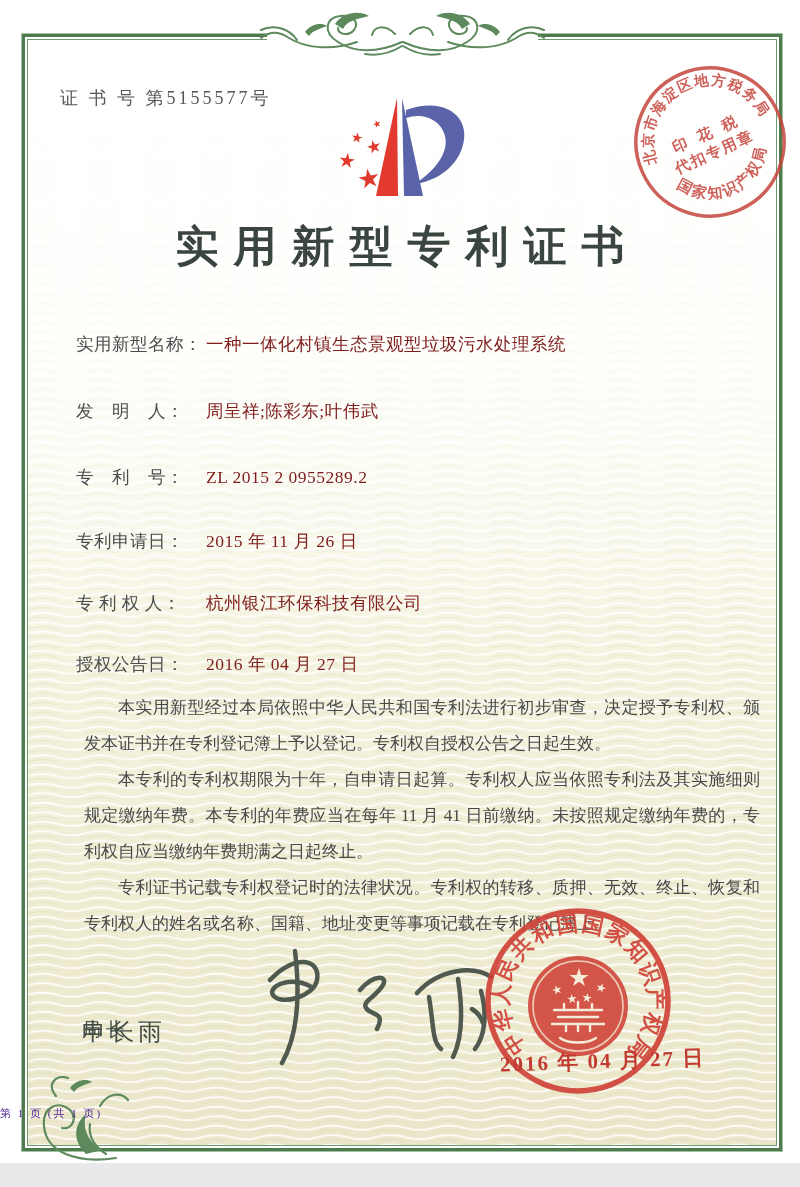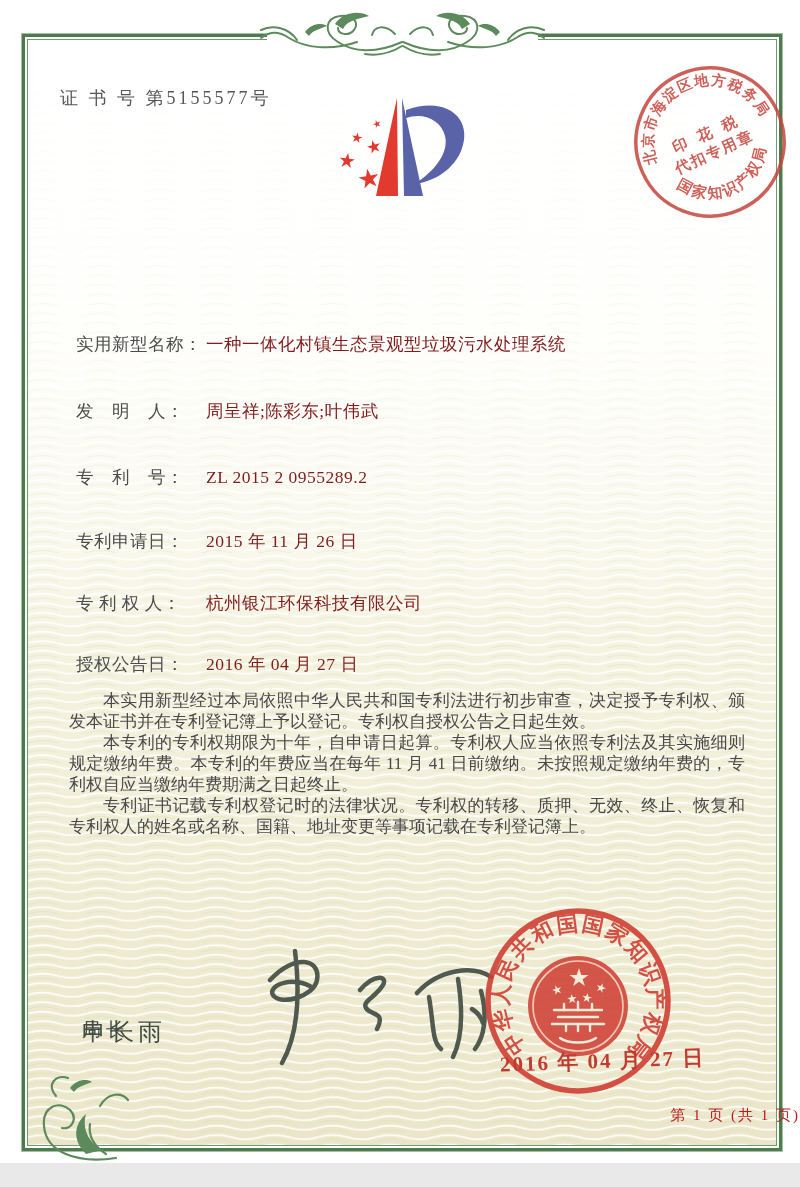--- a/index.html
+++ b/index.html
@@ -23,29 +23,29 @@
   }
   .abs{position:absolute;}
   .cert-no{left:60px;top:86px;font-size:18px;letter-spacing:3px;color:#565656;}
   .title{
     left:0;right:0;top:218px;text-align:center;font-size:43px;font-weight:700;
     letter-spacing:15px;text-indent:15px;color:#3a453f;
   }
   .field{left:76px;font-size:17.5px;color:#4c4c4c;letter-spacing:.5px;white-space:nowrap;}
   .f-label{display:inline-block;width:130px;}
   .f-value{color:#7f1d1d;margin-top:40px;}
-  .paras{left:69px;top:690px;width:676px;font-size:17px;line-height:21px;color:#484848;text-align:justify;}
+  .paras{left:84px;top:690px;width:676px;font-size:17px;line-height:36px;color:#484848;text-align:justify;}
   .paras p{margin:0;text-indent:2em;}
   .sig-post{left:82px;top:974px;font-size:19px;letter-spacing:5px;color:#414b44;margin-top:43px;}
   .sig-name{left:82px;top:1016px;font-size:24px;letter-spacing:4px;color:#414b44;}
   .seal-date{
     left:500px;top:1047px;font-size:21px;color:#c23b30;letter-spacing:2px;
     transform:rotate(-2deg);font-weight:700;white-space:nowrap;
   }
-  .footer{left:0;right:0;top:1106px;text-align:right;font-size:15px;letter-spacing:2px;color:#b91c1c;}
+  .footer{left:0;right:0;top:1106px;text-align:left;font-size:11px;letter-spacing:2px;color:#4c1d95;}
   svg text{font-family:"Liberation Serif","DejaVu Serif",serif;}
 </style>
 </head>
 <body>
 
 <div class="page">
 
   <div class="frame">
     <div class="frame-inner">
       <div class="frame-bg"></div>
@@ -130,20 +130,21 @@
         <textPath href="#taxTop" startOffset="2">北京市海淀区地方税务局</textPath>
       </text>
       <text font-size="15" fill="#c5453c" letter-spacing="2" font-weight="700">
         <textPath href="#taxBottom" startOffset="50%" text-anchor="middle">国家知识产权局</textPath>
       </text>
       <text x="90" y="88" text-anchor="middle" font-size="15" fill="#c5453c" letter-spacing="4" font-weight="700">印 花 税</text>
       <text x="90" y="108" text-anchor="middle" font-size="15" fill="#c5453c" letter-spacing="2" font-weight="700">代扣专用章</text>
     </g>
   </svg>
 
+  <div class="abs title">实用新型专利证书</div>
 
   <div class="abs field" style="top:332px;">
     <span class="f-label">实用新型名称：</span><span class="f-value">一种一体化村镇生态景观型垃圾污水处理系统</span>
   </div>
   <div class="abs field" style="top:399px;">
     <span class="f-label">发　明　人：</span><span class="f-value">周呈祥;陈彩东;叶伟武</span>
   </div>
   <div class="abs field" style="top:465px;">
     <span class="f-label">专　利　号：</span><span class="f-value">ZL 2015 2 0955289.2</span>
   </div>

